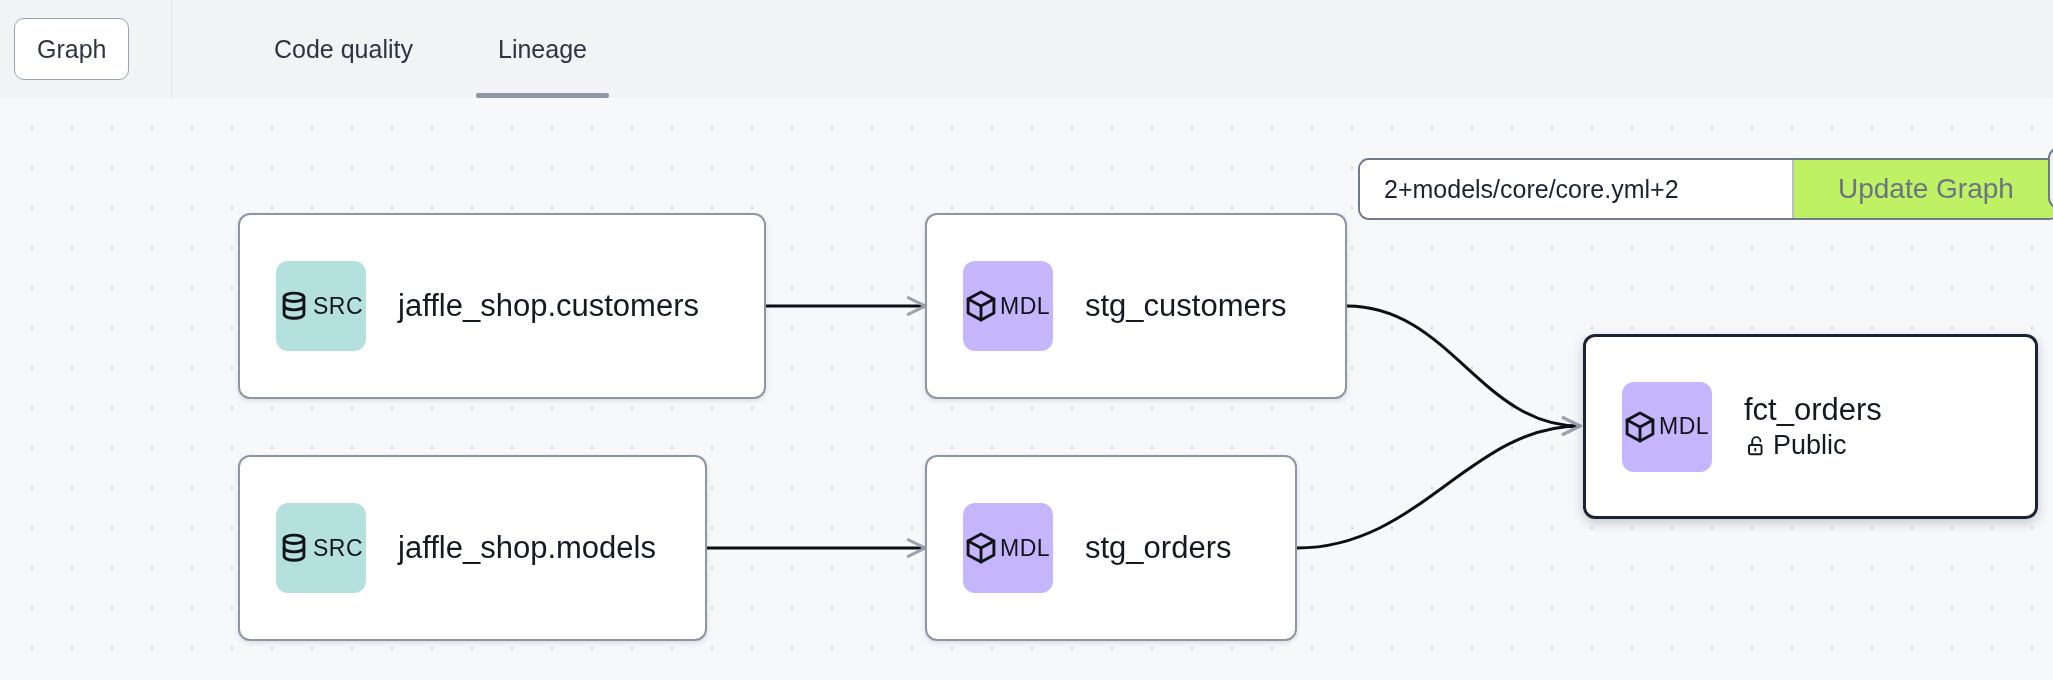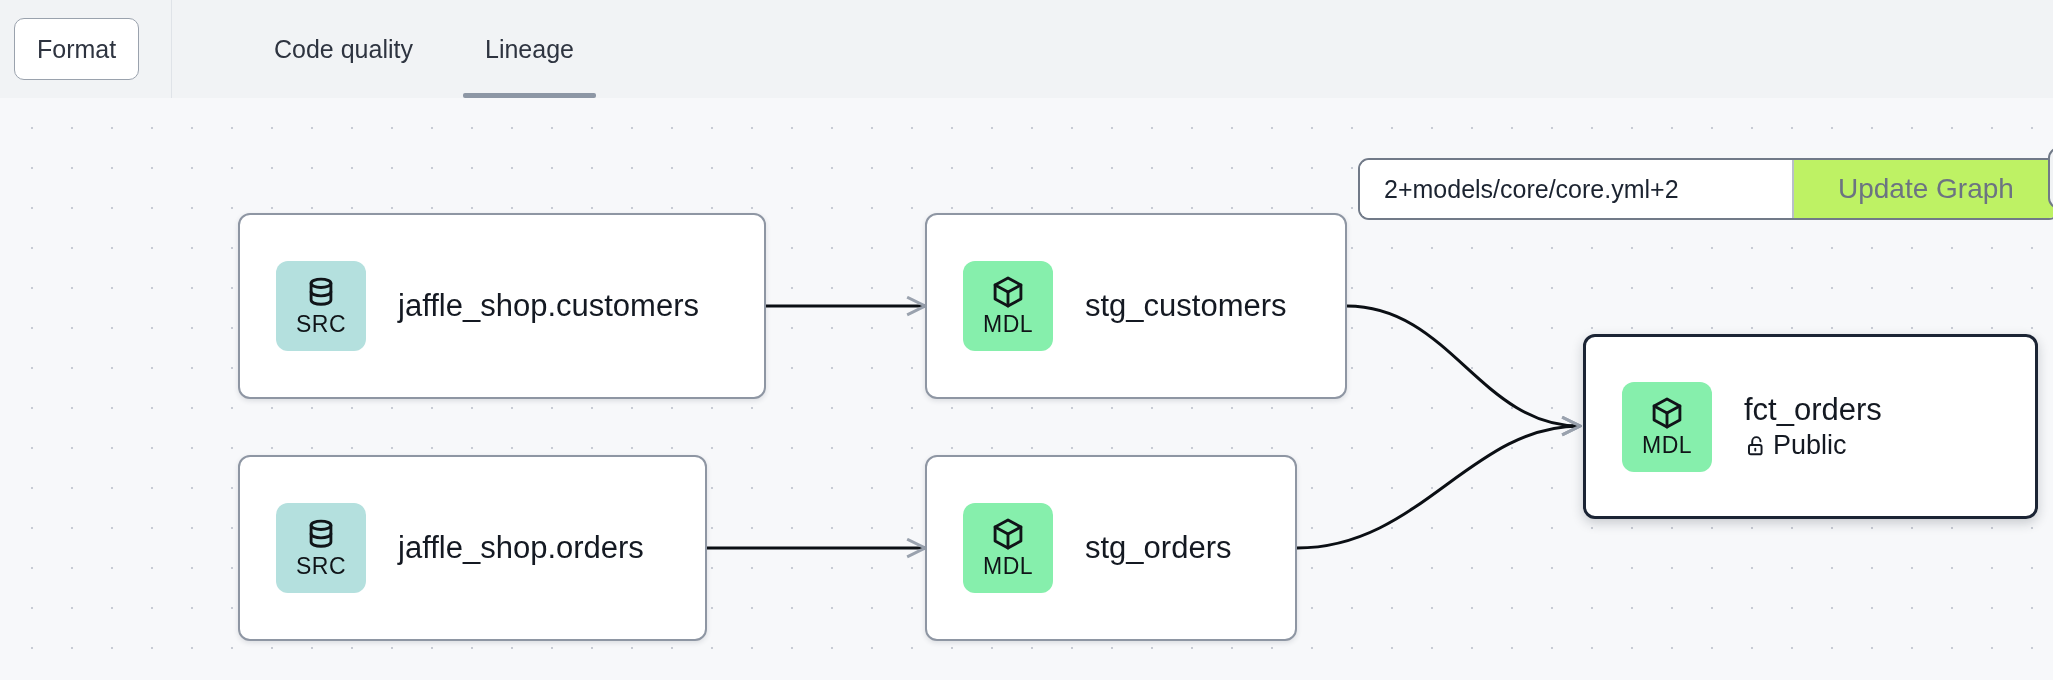--- a/index.html
+++ b/index.html
@@ -53,21 +53,21 @@
     align-items: center;
     justify-content: center;
     cursor: pointer;
   }
 
   .tabs {
     display: flex;
     align-items: flex-start;
     height: 98px;
     padding-left: 68px;
-    gap: 4px;
+    gap: 17px;
   }
 
   .tab {
     position: relative;
     height: 98px;
     display: flex;
     align-items: center;
     justify-content: center;
     padding: 0 34px;
     font-size: 25px;
@@ -122,28 +122,27 @@
   .node.selected {
     border: 3px solid #1b2434;
     box-shadow: 0 4px 12px rgba(27,36,52,0.22);
   }
 
   .badge {
     width: 90px;
     height: 90px;
     border-radius: 12px;
     display: flex;
-    flex-direction: column;
-    align-items: center;
-    justify-content: center;
+    flex-direction: row;
+    align-items: center;
     gap: 1px;
     flex: none;
   }
   .badge.src { background: #b4e0de; }
-  .badge.mdl { background: #86efac; }
+  .badge.mdl { background: #c4b5fd; }
   .badge .glyph { display: block; line-height: 0; }
   .badge .btxt {
     font-size: 23px;
     color: #101418;
     letter-spacing: 0.5px;
     font-family: "Liberation Sans", sans-serif;
   }
 
   .node-body { display: flex; flex-direction: column; justify-content: center; gap: 2px; text-align: center; }
   .node-title {
@@ -211,21 +210,21 @@
   }
 </style>
 </head>
 <body>
 
 <div id="app">
 
   <div class="toolbar">
 
     <div class="format-zone">
-      <button class="format-btn">Format</button>
+      <button class="format-btn">Graph</button>
     </div>
 
     <div class="tabs">
       <div class="tab">Code quality</div>
       <div class="tab active">Lineage</div>
     </div>
   </div>
 
   <div class="canvas">
 
@@ -282,21 +281,21 @@
         <span class="glyph">
           <svg width="36" height="36" viewBox="0 0 24 24" fill="none" stroke="#101418" stroke-width="1.9" stroke-linecap="round" stroke-linejoin="round">
             <ellipse cx="12" cy="6.2" rx="6.6" ry="2.8"></ellipse>
             <path d="M5.4 6.2 v5.6 c0 1.55 2.96 2.8 6.6 2.8 s6.6 -1.25 6.6 -2.8 V6.2"></path>
             <path d="M5.4 11.8 v5.6 c0 1.55 2.96 2.8 6.6 2.8 s6.6 -1.25 6.6 -2.8 v-5.6"></path>
           </svg>
         </span>
         <span class="btxt">SRC</span>
       </div>
       <div class="node-body">
-        <div class="node-title">jaffle_shop.orders</div>
+        <div class="node-title">jaffle_shop.models</div>
       </div>
     </div>
 
     <div class="node" style="left:925px; top:357px; width:372px; height:186px;">
       <div class="badge mdl">
         <span class="glyph">
           <svg width="36" height="36" viewBox="0 0 24 24" fill="none" stroke="#101418" stroke-width="1.9" stroke-linecap="round" stroke-linejoin="round">
             <path d="M12 2.6 L20.6 7.3 V16.7 L12 21.4 L3.4 16.7 V7.3 Z"></path>
             <path d="M3.4 7.3 L12 12 L20.6 7.3"></path>
             <path d="M12 12 V21.4"></path>

